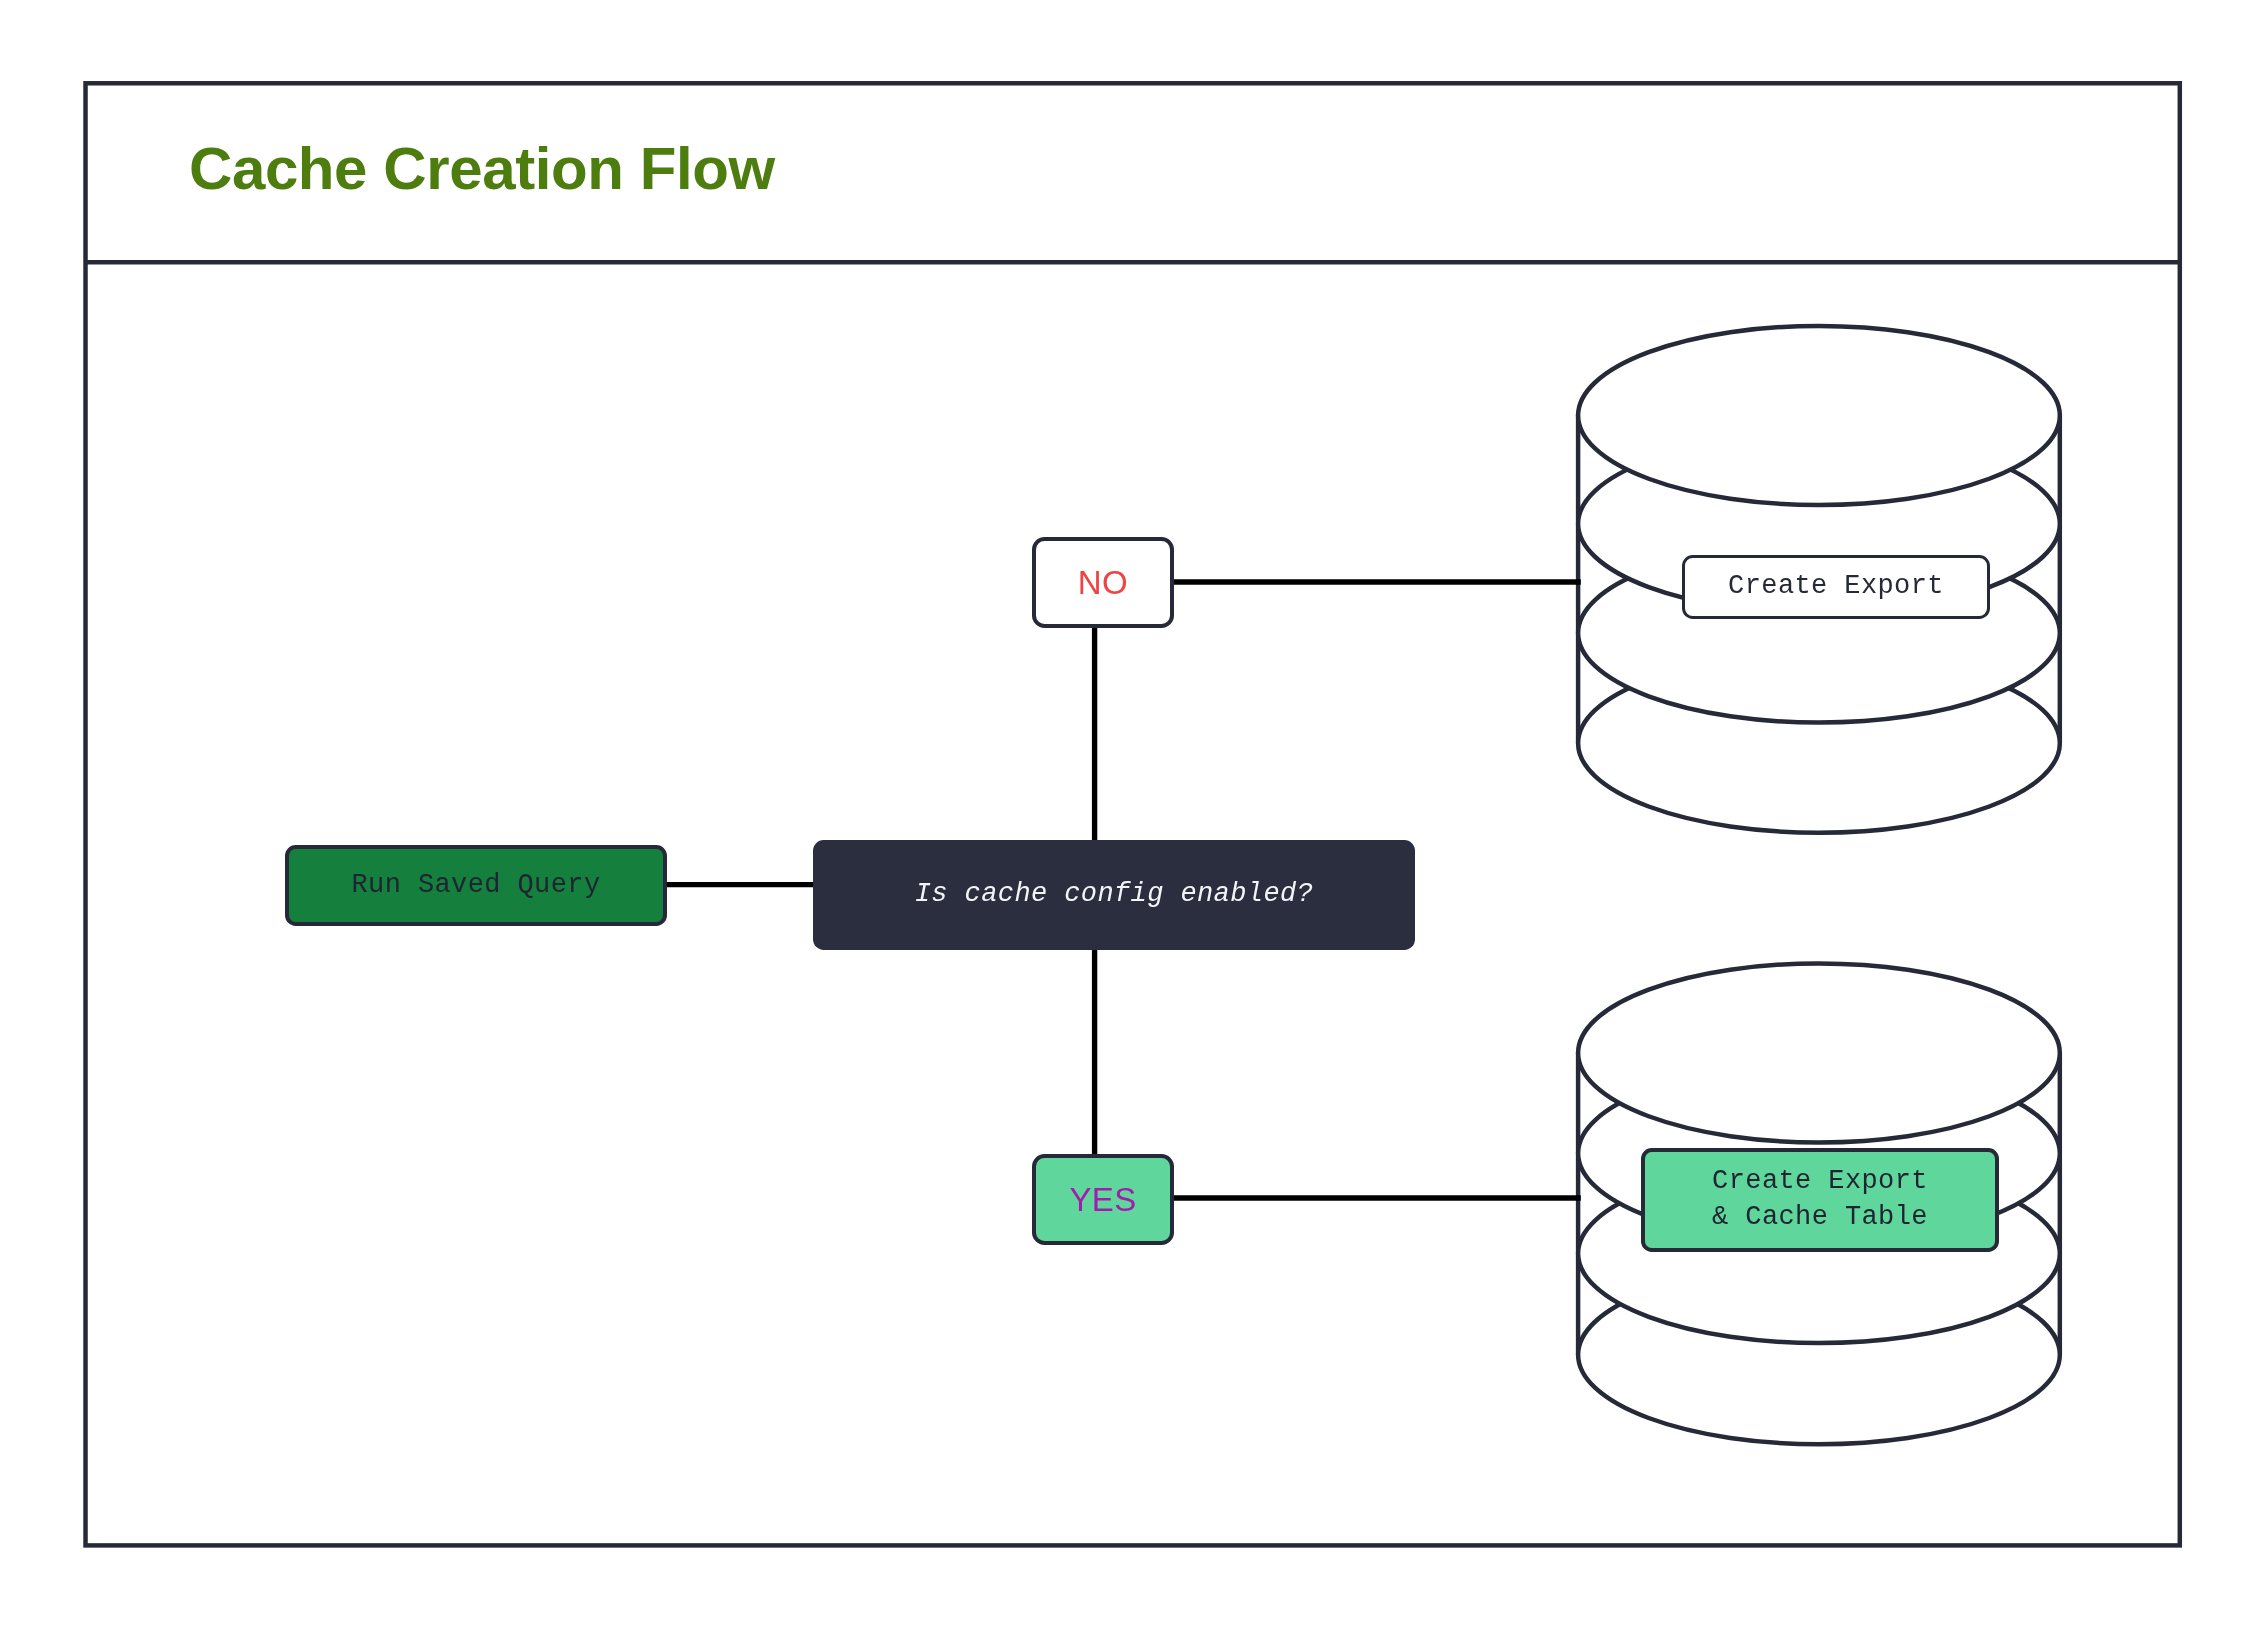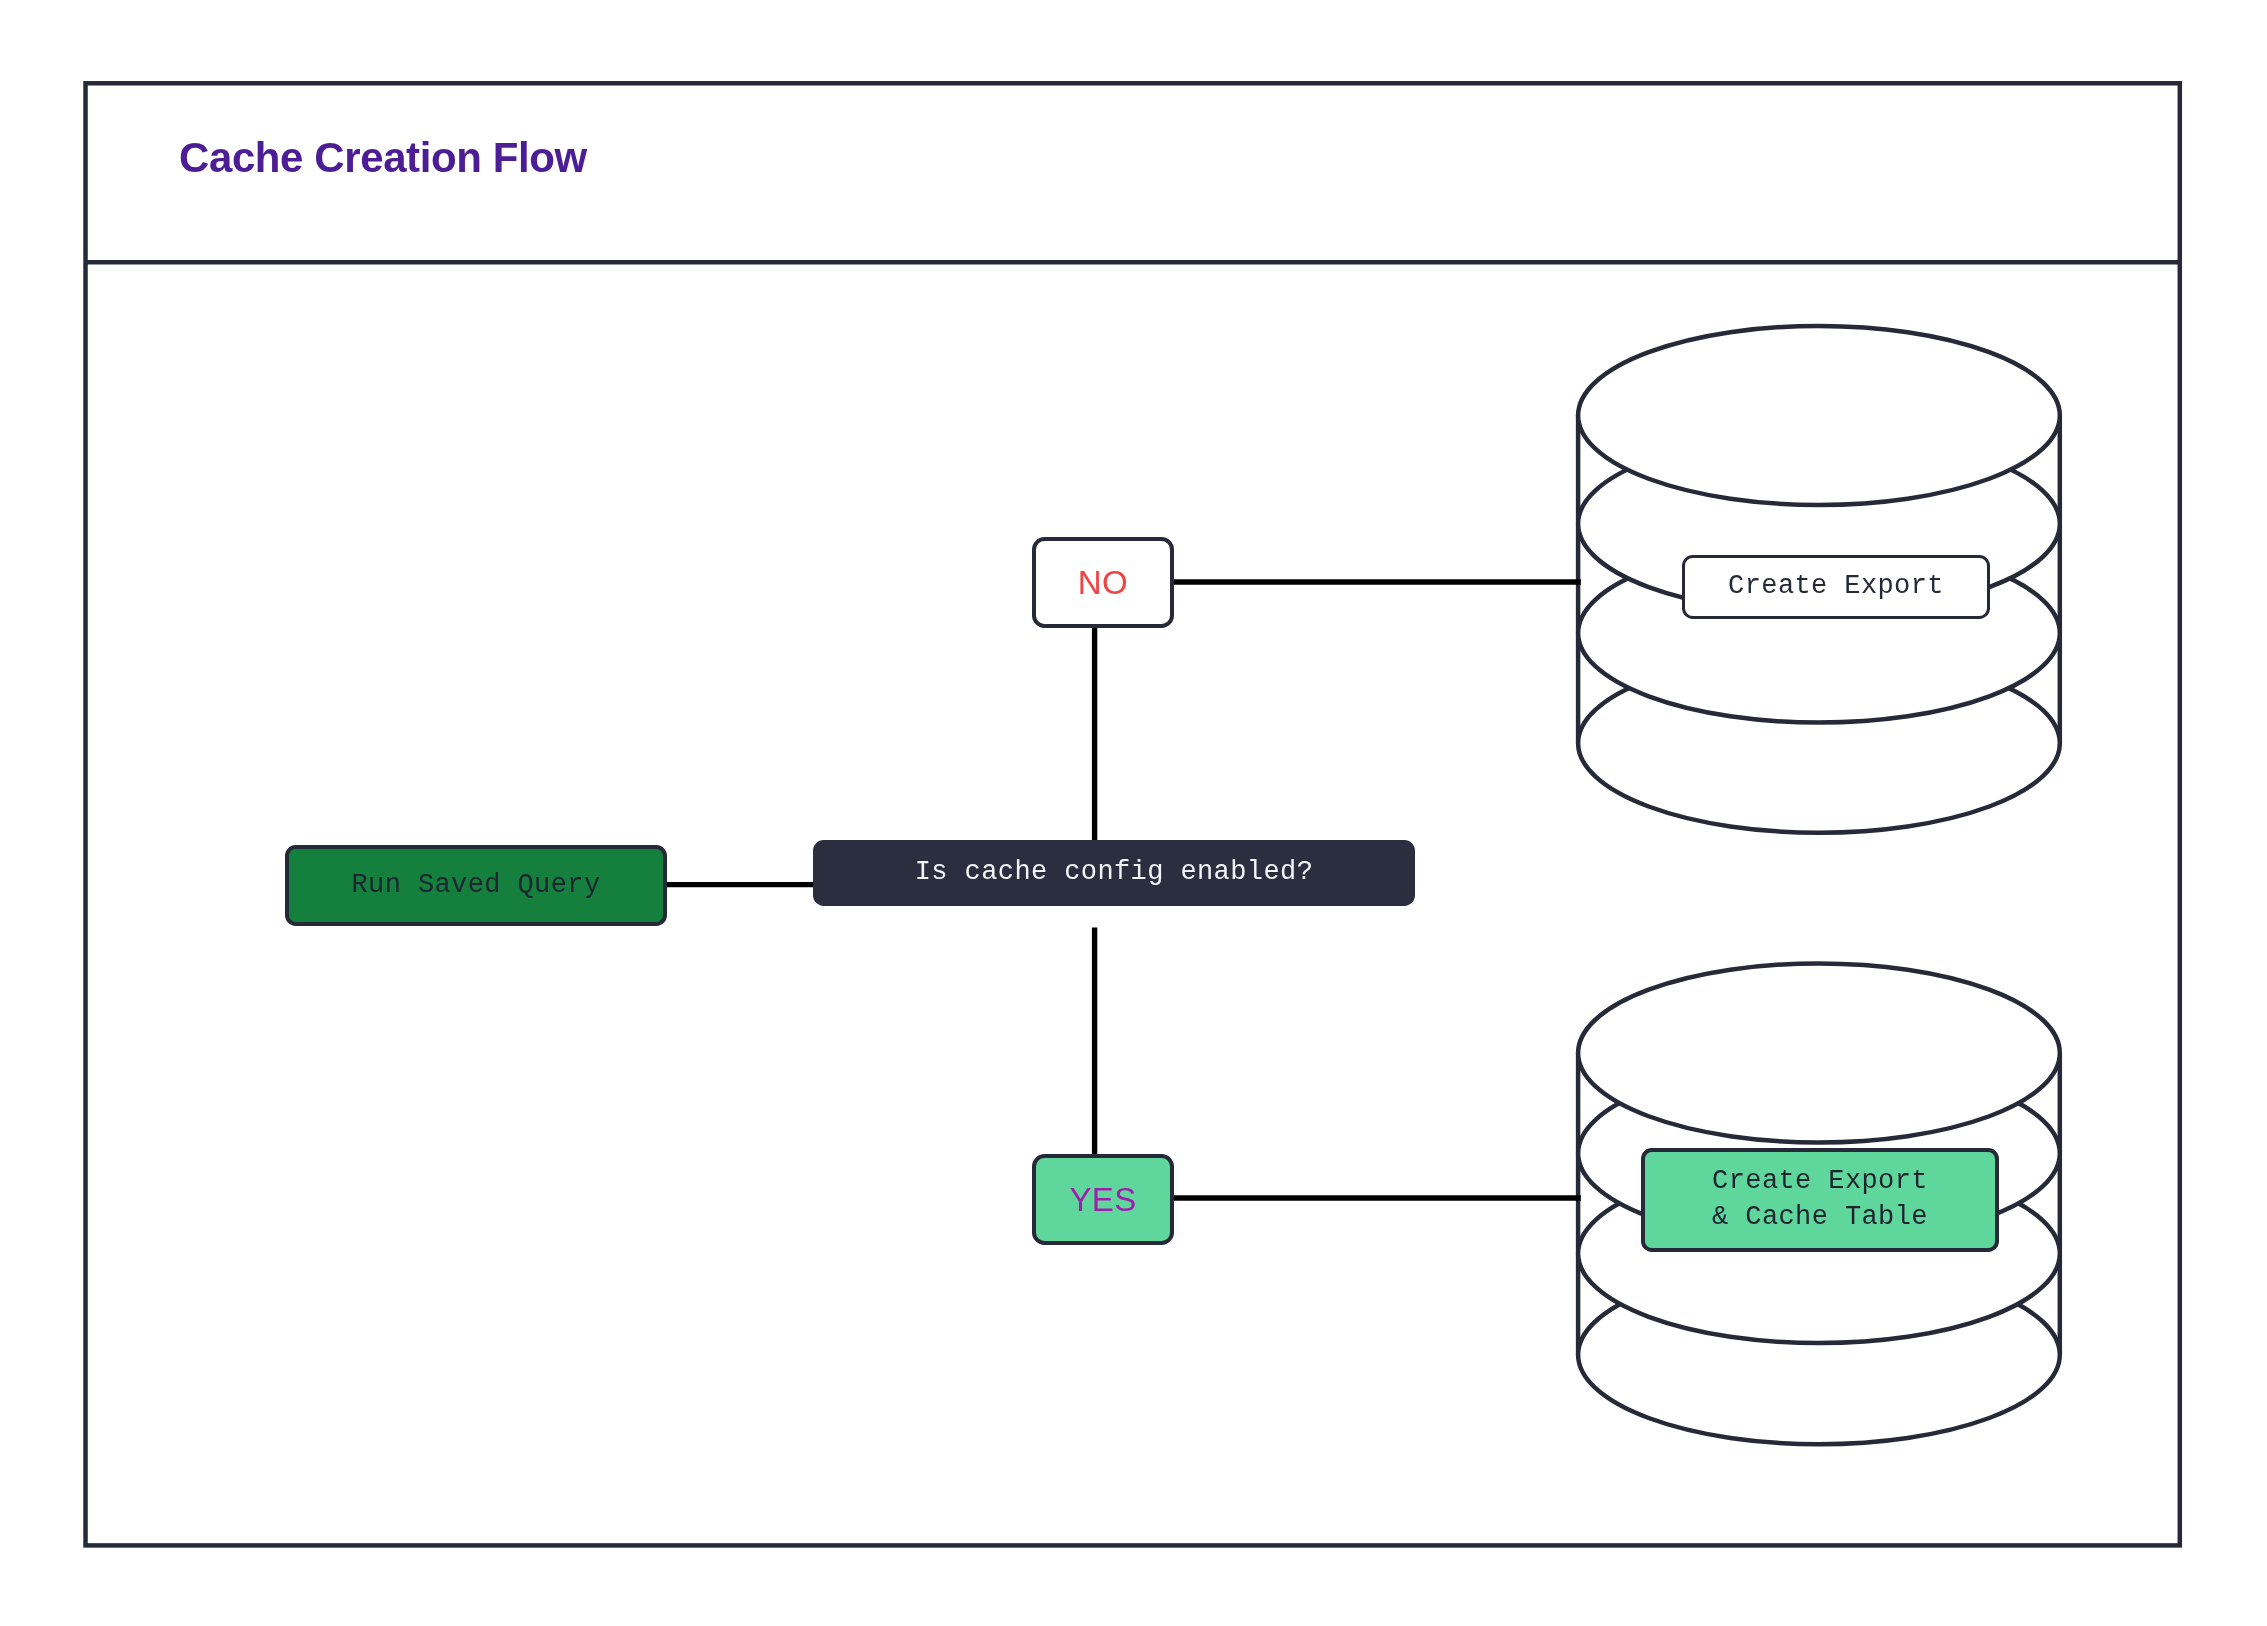--- a/index.html
+++ b/index.html
@@ -5,23 +5,23 @@
   html,body{margin:0;padding:0;background:#ffffff;}
   body{width:2268px;height:1626px;position:relative;overflow:hidden;
        font-family:"Liberation Sans",sans-serif;}
   #stage{position:absolute;left:0;top:0;width:2268px;height:1626px;}
   #svgroot{position:absolute;left:0;top:0;width:2268px;height:1626px;}
 
   .frame-rect{fill:#ffffff;stroke:#262A38;stroke-width:5;}
   .divider{stroke:#262A38;stroke-width:5;}
 
   .title-text{
-    position:absolute;left:179px;top:134px;
+    position:absolute;left:189px;top:134px;
     font-family:"Liberation Sans",sans-serif;
-    font-weight:bold;font-size:42px;color:#4c1d95;
+    font-weight:bold;font-size:60px;color:#4d7c0f;
     letter-spacing:-0.4px;white-space:nowrap;
   }
 
   .cyl-line{fill:none;stroke:#262A38;stroke-width:5;}
   .cyl-ellipse{fill:#ffffff;stroke:#262A38;stroke-width:5;}
 
   .edge{stroke:#000000;stroke-width:6;fill:none;}
 
   .node{position:absolute;box-sizing:border-box;
         display:flex;align-items:center;justify-content:center;
@@ -35,22 +35,22 @@
     font-family:"Liberation Sans",sans-serif;
     font-size:33px;font-weight:normal;letter-spacing:0.4px;
   }
 
   .n-start{
     left:285px;top:845px;width:382px;height:81px;
     background:#15803d;border:4.5px solid #262A38;border-radius:10.7px;
     color:#1E2430;
   }
   .n-decision{
-    left:813px;top:840px;width:602px;height:66px;
-    background:#2A2E3F;border-radius:10.7px;color:#F2F4F7;
+    left:813px;top:840px;width:602px;height:110px;
+    background:#2A2E3F;border-radius:10.7px;color:#F2F4F7;font-style:italic;
   }
   .n-no{
     left:1032px;top:537px;width:142px;height:91px;
     background:#ffffff;border:4.5px solid #262A38;border-radius:12.5px;
     color:#ef4444;
   }
   .n-yes{
     left:1032px;top:1154px;width:142px;height:91px;
     background:#5FD79C;border:4.5px solid #262A38;border-radius:12.5px;
     color:#a21caf;

